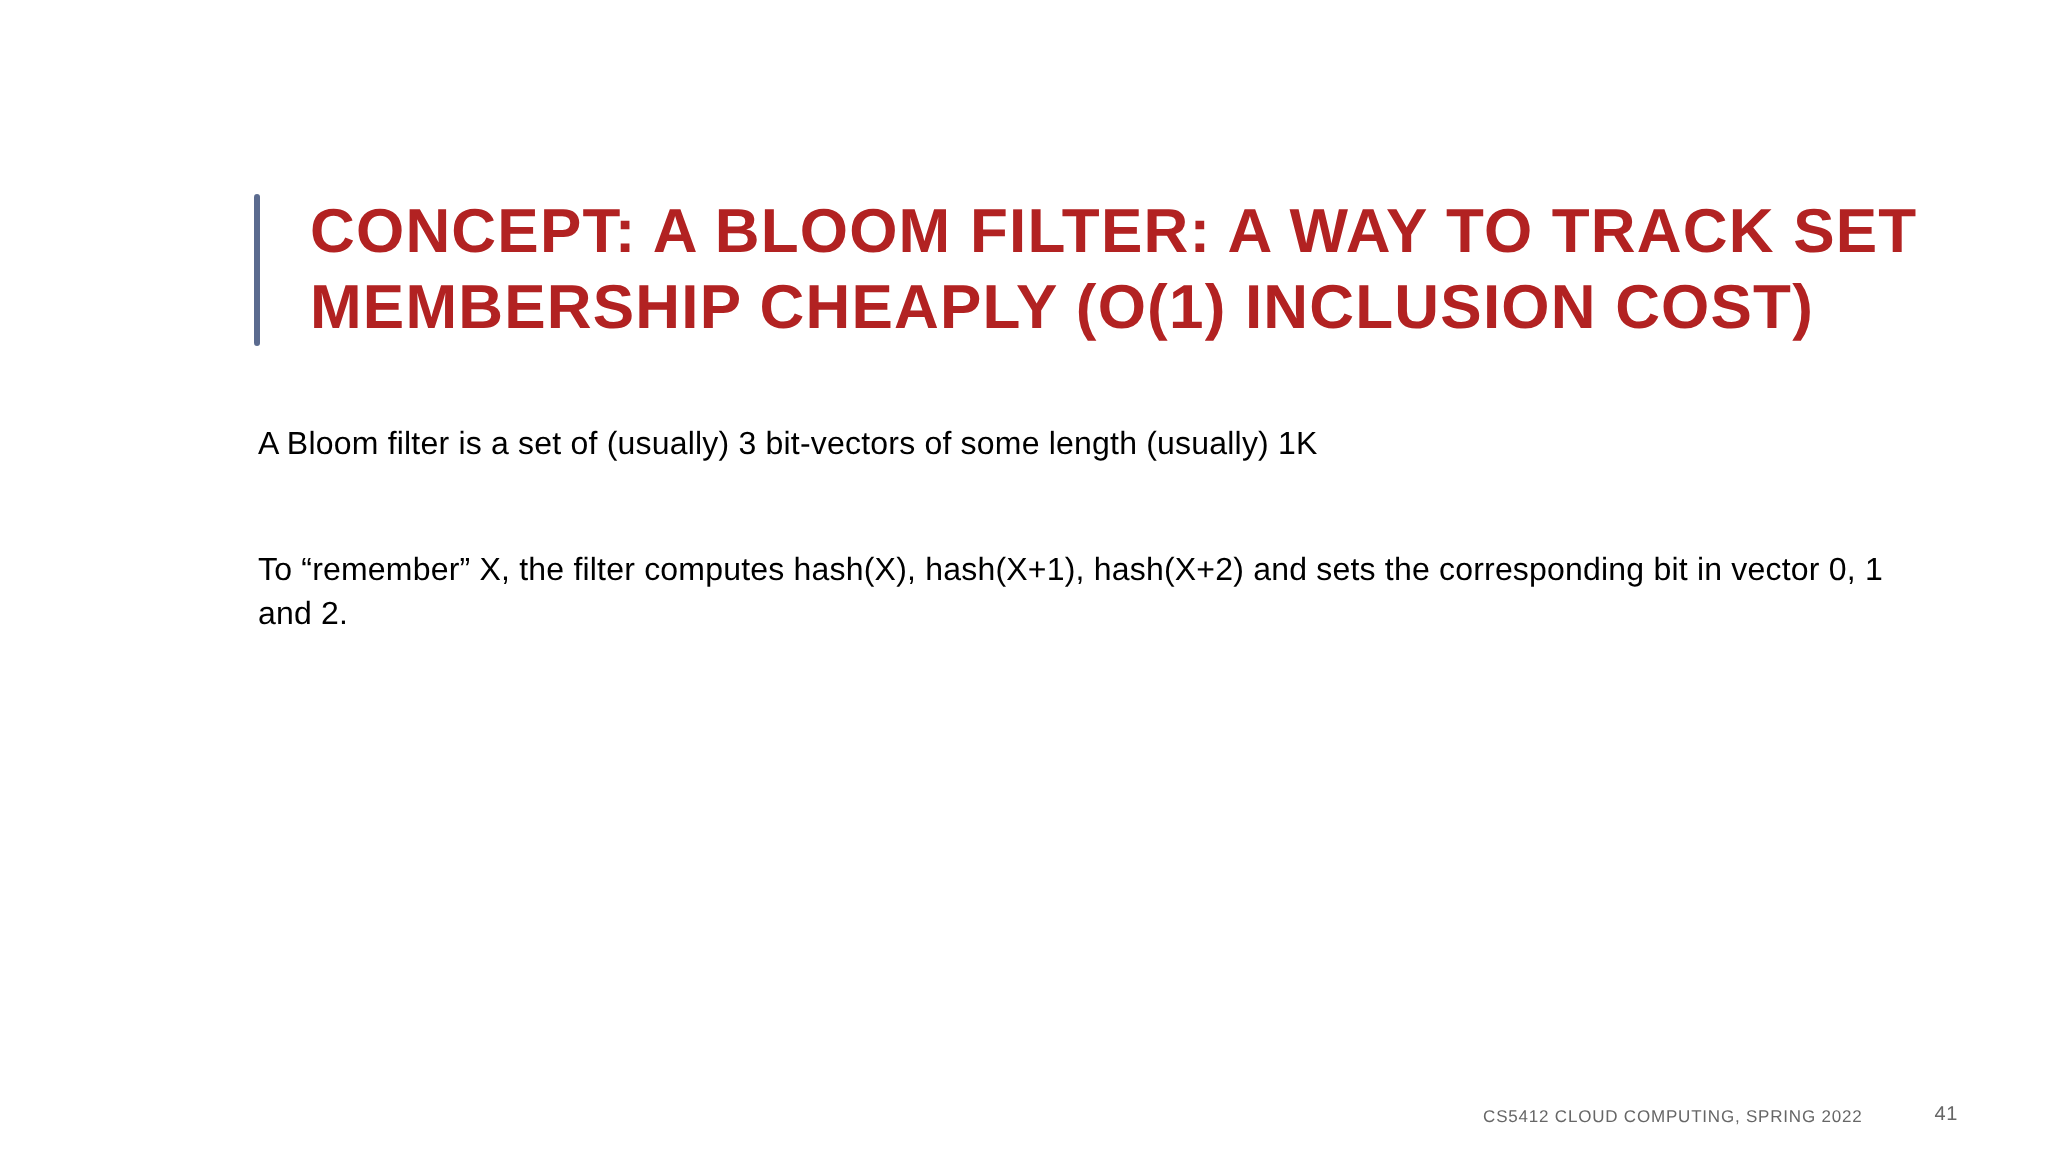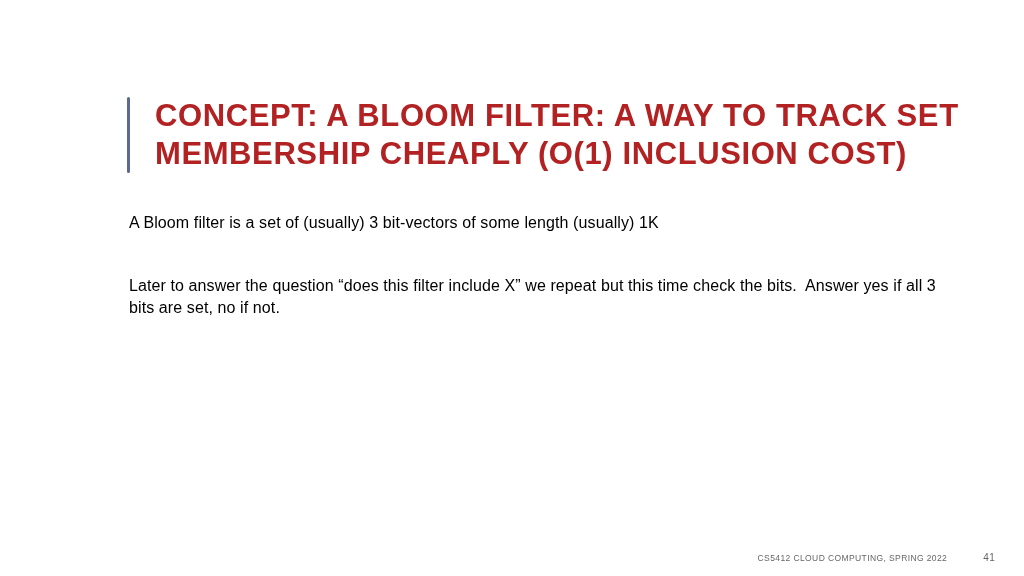--- a/index.html
+++ b/index.html
@@ -52,21 +52,21 @@
       color: #000000;
       margin-bottom: 42px;
       letter-spacing: 0.1px;
     }
     .body-para:last-child {
       margin-bottom: 0;
     }
     .footer {
       position: absolute;
       bottom: 24px;
-      right: 40px;
+      right: 56px;
       display: flex;
       align-items: center;
       gap: 14px;
     }
     .footer-text {
       font-family: Impact, "Arial Black", sans-serif;
       font-size: 8.5px;
       letter-spacing: 0.4px;
       color: #666;
     }
@@ -81,20 +81,20 @@
 <body>
 
 <div class="slide">
   <div class="title-block">
     <div class="accent-bar"></div>
     <div class="title-text">CONCEPT: A BLOOM FILTER: A WAY TO TRACK SET MEMBERSHIP CHEAPLY (O(1) INCLUSION COST)</div>
   </div>
 
   <div class="body-content">
     <p class="body-para">A Bloom filter is a set of (usually) 3 bit-vectors of some length (usually) 1K</p>
-    <p class="body-para">Later to answer the question “does this filter include X” we repeat but this time check the bits.&nbsp; Answer yes if all 3 bits are set, no if not.</p>
+    <p class="body-para">To “remember” X, the filter computes hash(X), hash(X+1), hash(X+2) and sets the corresponding bit in vector 0, 1 and 2.</p>
   </div>
 
   <div class="footer">
     <span class="footer-text">CS5412 CLOUD COMPUTING, SPRING 2022</span>
     <span class="footer-page">41</span>
   </div>
 </div>
 
 </body></html>

